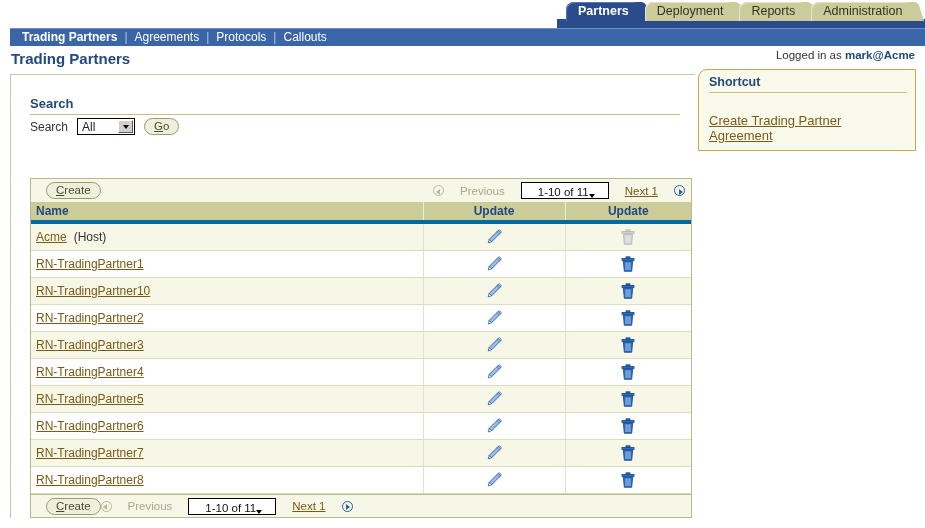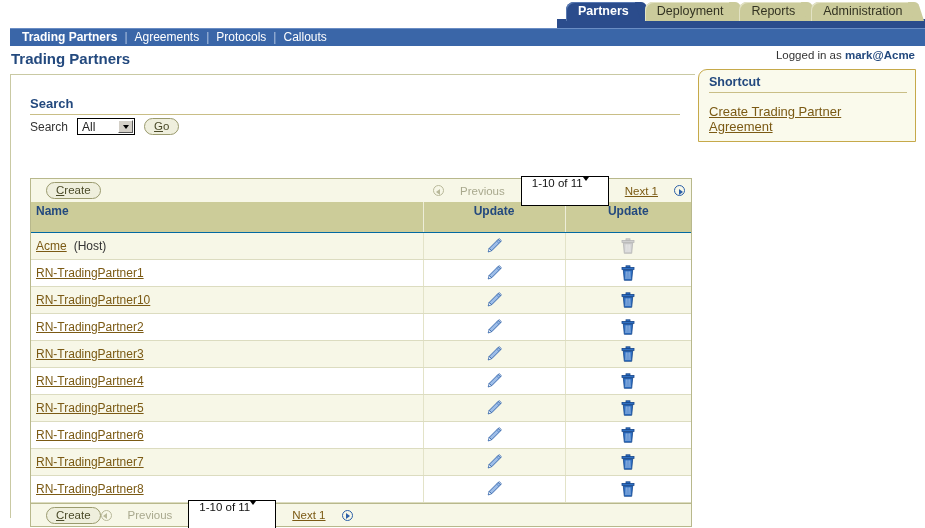--- a/index.html
+++ b/index.html
@@ -163,21 +163,21 @@
     border-top-left-radius: 9px;
     box-sizing: border-box;
     padding: 5px 8px 7px 10px;
   }
   .shortcut-title {
     font-size: 12.5px;
     font-weight: bold;
     color: #23497E;
     padding-bottom: 3px;
     border-bottom: 1px solid #C9BE86;
-    margin-bottom: 11px;
+    margin-bottom: 20px;
   }
   .shortcut-link {
     font-size: 13px;
     color: #7B5A14;
     text-decoration: underline;
     cursor: pointer;
     display: inline-block;
   }
 
   
@@ -317,26 +317,26 @@
     border-bottom: 3px solid transparent;
     border-left: 4px solid #2B5FA8;
   }
   .pg-prev-label {
     font-size: 11.5px;
     color: #A9A98E;
   }
   .pg-select {
     position: relative;
     width: 88px;
-    height: 30px;
+    height: 17px;
     background: #ffffff;
     border: 1px solid #000000;
     display: flex;
-    align-items: flex-start;
-    padding-left: 10px;
+    align-items: flex-end;
+    padding-left: 16px;
     box-sizing: border-box;
     font-size: 11.5px;
     color: #111;
     cursor: pointer;
   }
   .pg-next-link {
     font-size: 11.5px;
     color: #7B5A14;
     text-decoration: underline;
     cursor: pointer;
@@ -346,24 +346,24 @@
     width: 100%;
     border-collapse: collapse;
     table-layout: fixed;
   }
   table.grid th {
     background: #CCCC99;
     color: #23497E;
     font-size: 12px;
     font-weight: bold;
     height: 18px;
-    padding: 0 0 12px 5px;
+    padding: 0 0 0 5px;
     text-align: left;
     border-right: 1px solid #EDEDD8;
-    border-bottom: 1px solid #0369a1;
+    border-bottom: 4px solid #0369a1;
   }
   table.grid th.ctr { text-align: center; padding-left: 0; }
   table.grid th:last-child { border-right: none; }
   table.grid td {
     height: 26px;
     font-size: 12px;
     padding: 0 0 0 5px;
     border-right: 1px solid #E3E3C8;
     border-bottom: 1px solid #DCDCC0;
     vertical-align: middle;

